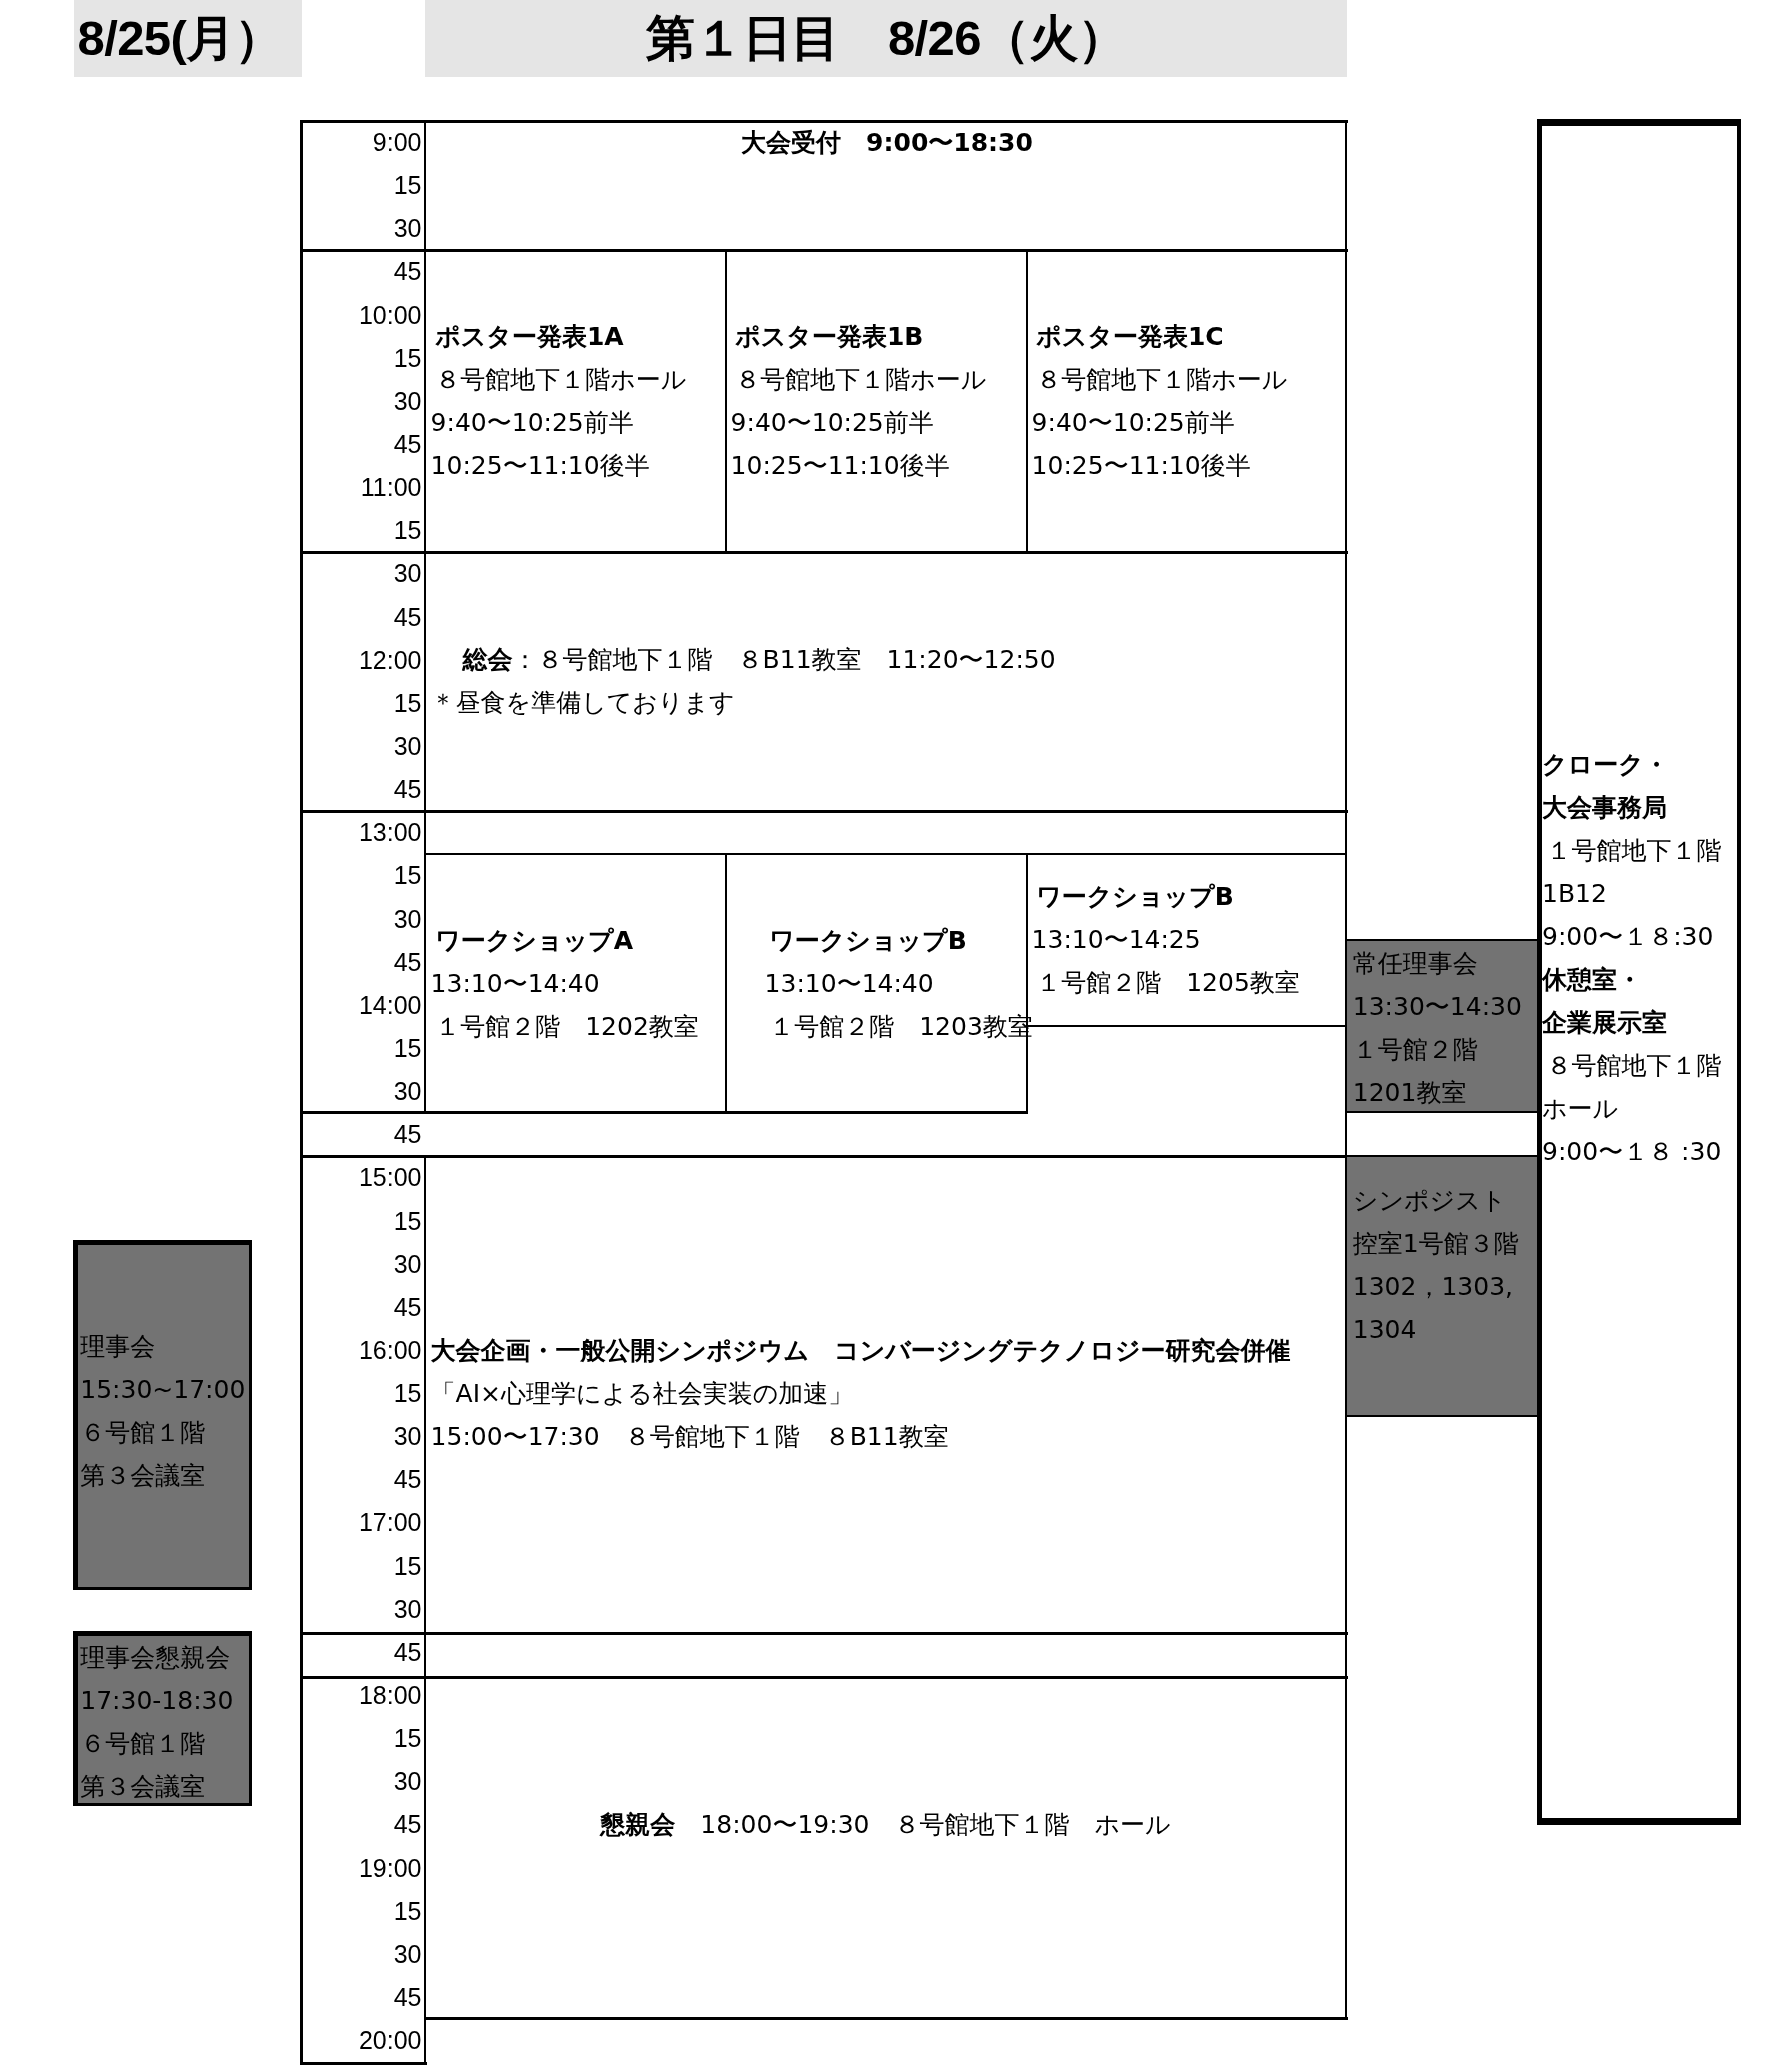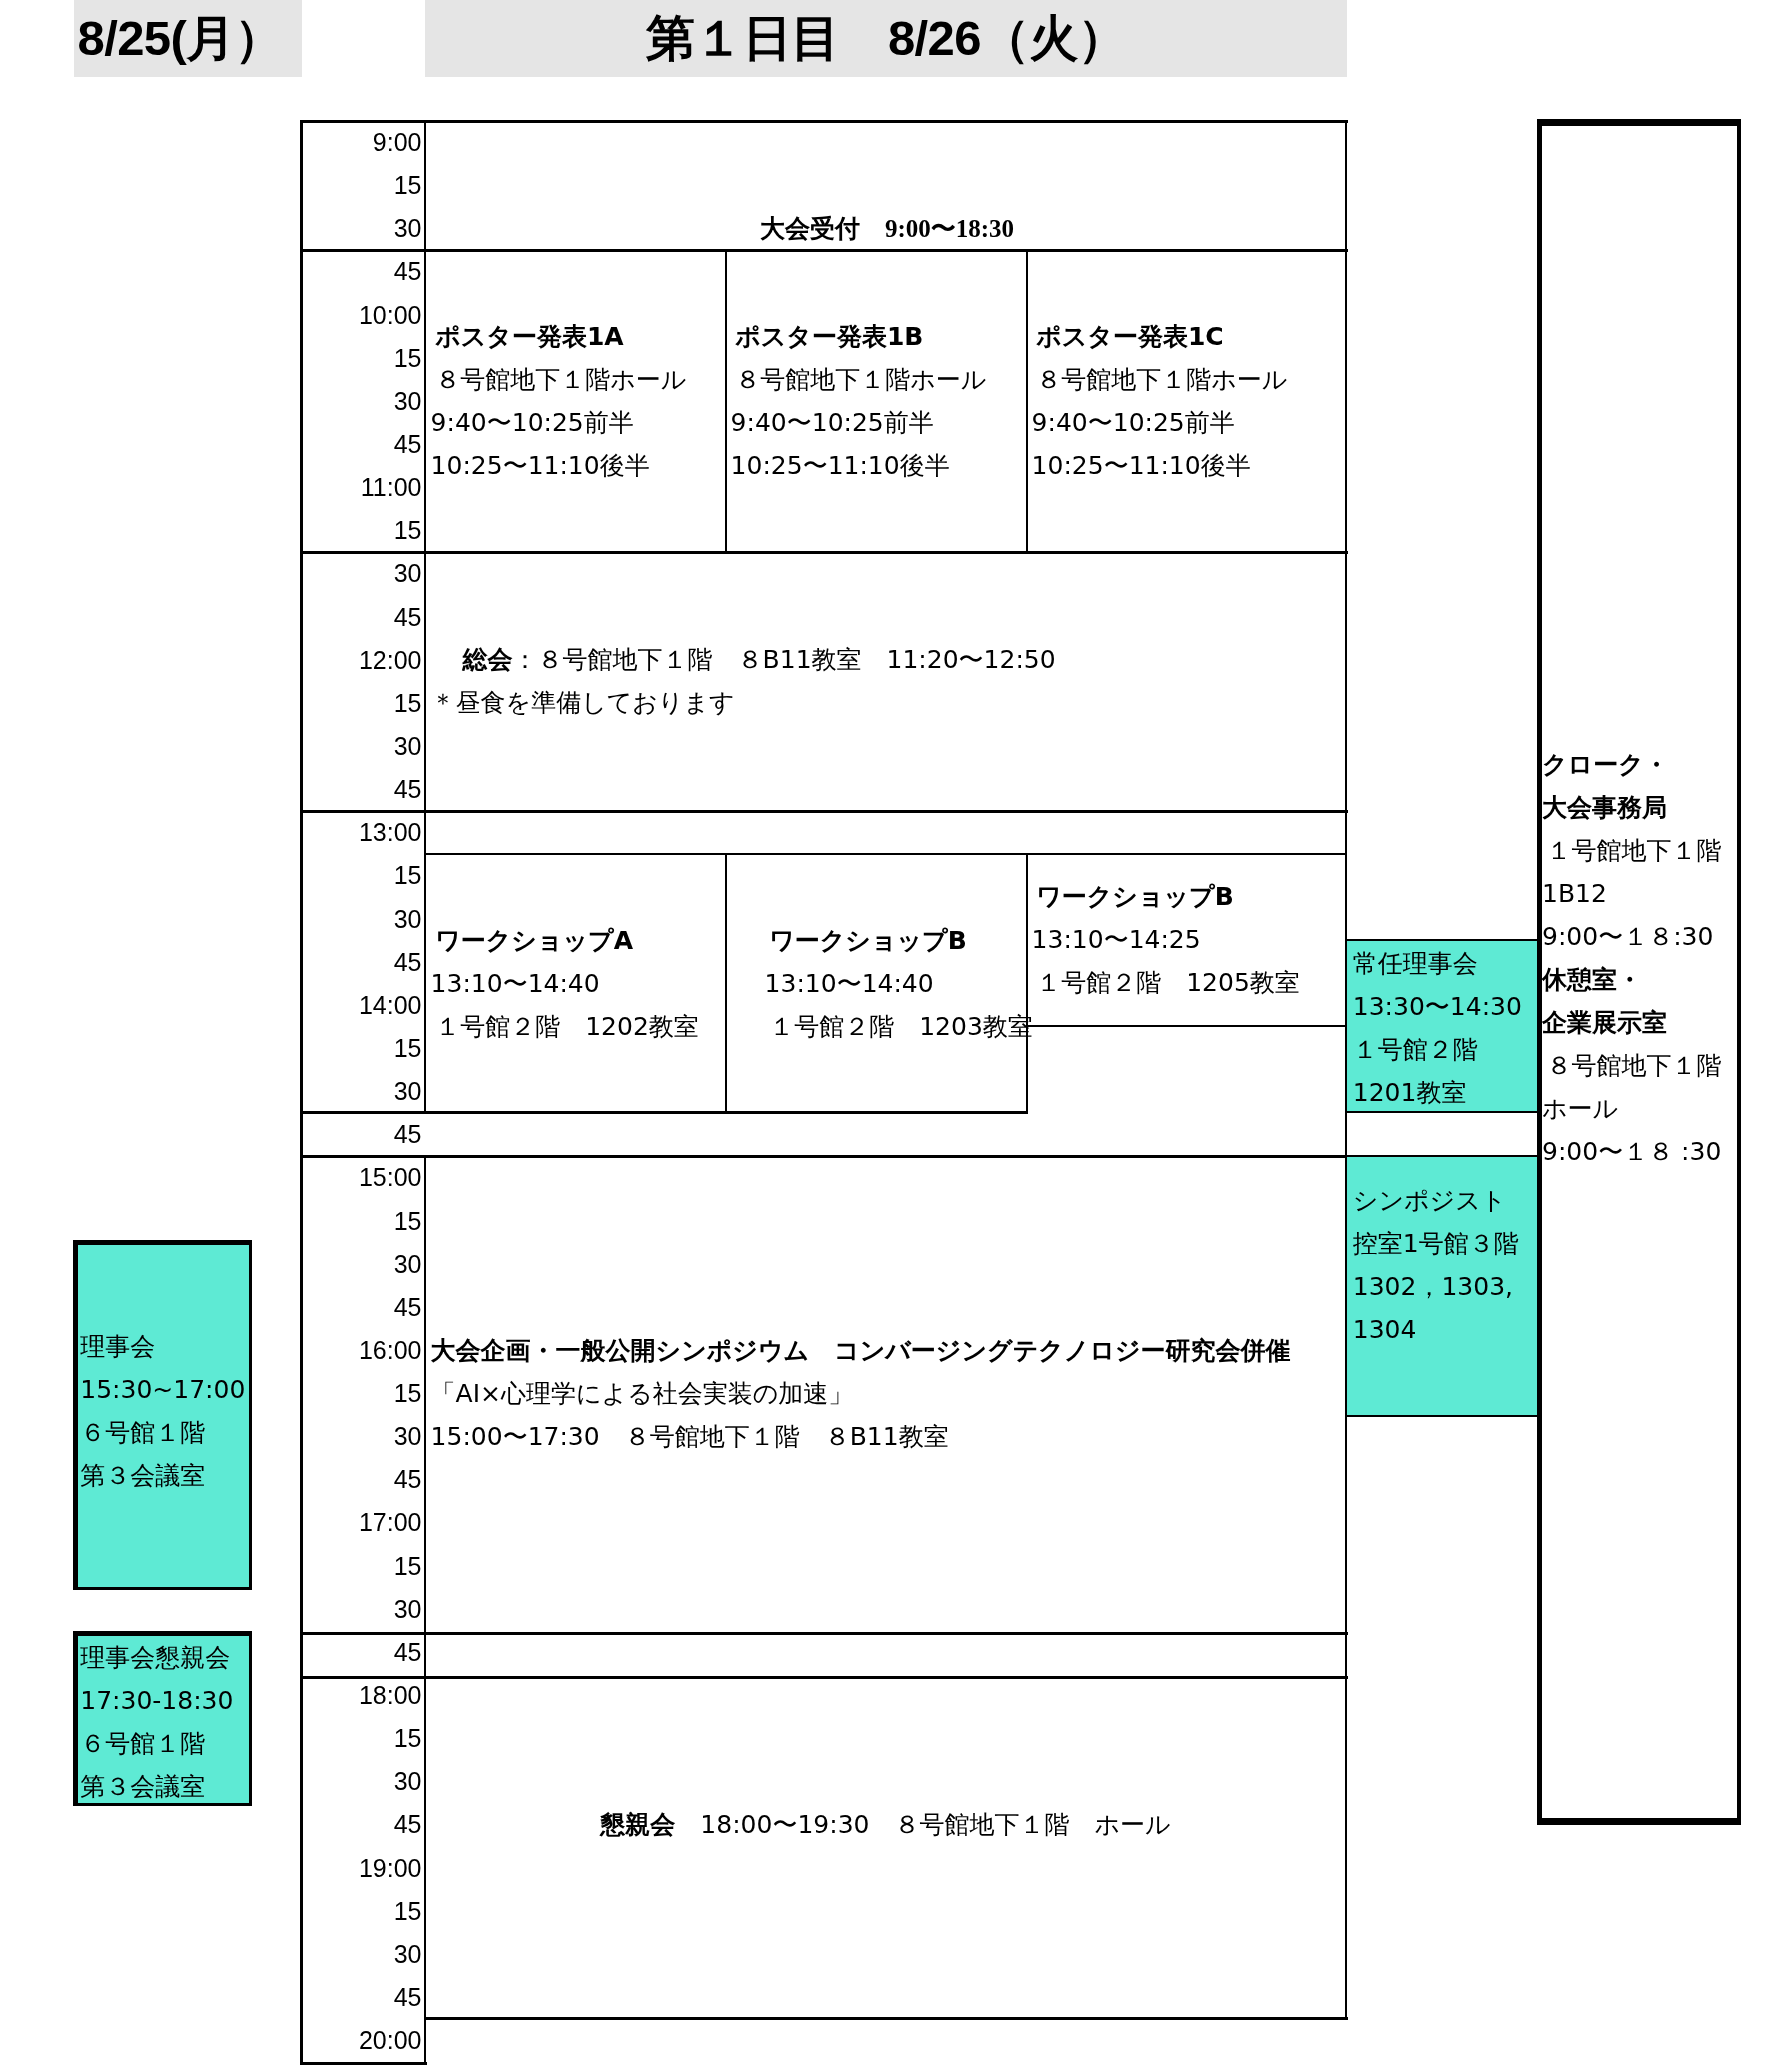--- a/index.html
+++ b/index.html
@@ -11,21 +11,21 @@
   .hdr-left { left:74px; top:0; width:228px; height:77px; padding-left:3.5px; }
   .hdr-main { left:425px; top:0; width:922px; height:77px; justify-content:center; }
   .t { font-size:25px; line-height:43px; white-space:nowrap; }
   .b { font-weight:bold; }
   .time { position:absolute; right:0; width:124px; text-align:right; padding-right:3.5px; box-sizing:border-box;
           font-size:25px; line-height:43px; font-family:"Liberation Sans","DejaVu Sans",sans-serif; }
   .line-h { position:absolute; height:2.9px; background:#000; }
   .line-h.thin { height:2.3px; }
   .line-v { position:absolute; width:2.3px; background:#000; }
   .cell { position:absolute; box-sizing:border-box; }
-  .gray { background:#5eead4; }
+  .gray { background:#737373; }
   .side-box { border:2.3px solid #000; border-left-width:5.2px; border-top-width:5.2px; border-right-width:3.5px; border-bottom-width:3.5px; }
   .right-panel { border:3.5px solid #000; border-top-width:7px; border-left-width:5.8px; border-right-width:4.6px; border-bottom-width:7px; }
   .lines { padding-left:4.6px; }
   .lines div { font-size:25px; line-height:43px; white-space:nowrap; }
 </style>
 </head>
 <body>
 
 <div class="abs hdr hdr-left">8/25(月）</div>
 <div class="abs hdr hdr-main">第１日目　8/26（火）</div>
@@ -99,21 +99,21 @@
 <div class="line-h" style="left:300px;top:1155px;width:1048px;"></div>
 <div class="line-h" style="left:300px;top:1632px;width:1048px;"></div>
 <div class="line-h" style="left:300px;top:1676px;width:1048px;"></div>
 <div class="line-h" style="left:425px;top:2017px;width:923px;"></div>
 
 <div class="line-v" style="left:725px;top:250px;height:302px;width:1.7px;"></div>
 <div class="line-v" style="left:1026px;top:250px;height:302px;width:1.7px;"></div>
 <div class="line-v" style="left:725px;top:854px;height:259px;width:1.7px;"></div>
 <div class="line-v" style="left:1026px;top:854px;height:259px;width:2.3px;"></div>
 
-<div class="cell t b" style="left:425px;top:121px;width:924px;height:129px;display:flex;align-items:flex-end;justify-content:center;font-family:Liberation Serif, serif;">
+<div class="cell t b" style="left:425px;top:121px;width:924px;height:129px;display:flex;align-items:flex-start;justify-content:center;">
   <span>大会受付　9:00〜18:30</span>
 </div>
 
 <div class="cell lines" style="left:426px;top:315px;width:299px;">
   <div class="b" style="padding-left:4.6px;">ポスター発表1A</div>
   <div style="padding-left:4.6px;">８号館地下１階ホール</div>
   <div>9:40〜10:25前半</div>
   <div>10:25〜11:10後半</div>
 </div>
 <div class="cell lines" style="left:726px;top:315px;width:329px;">

